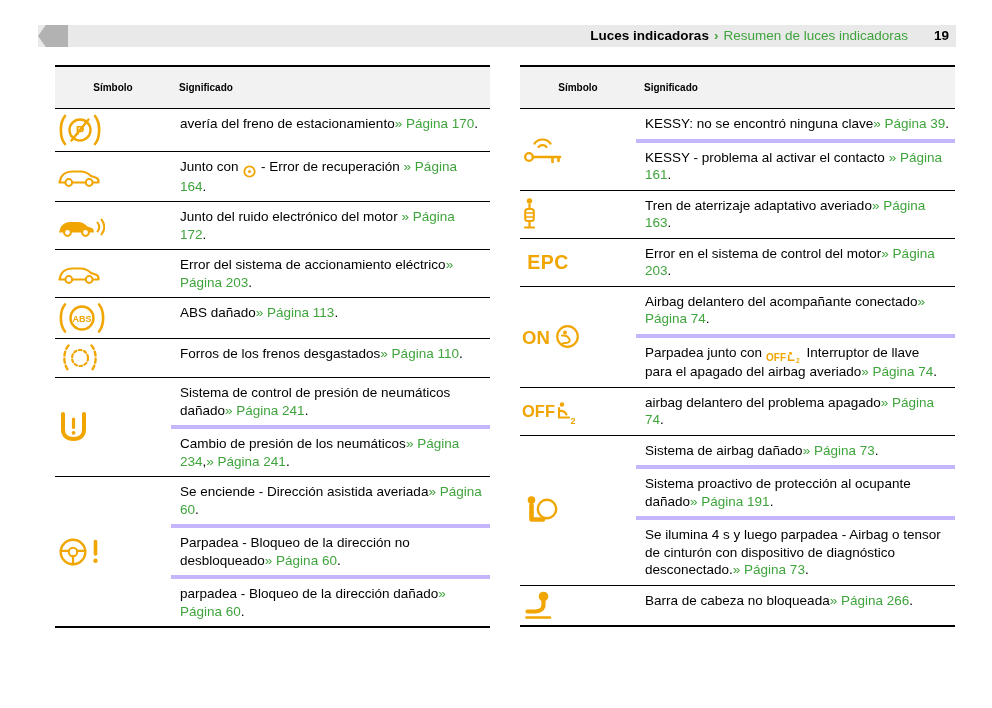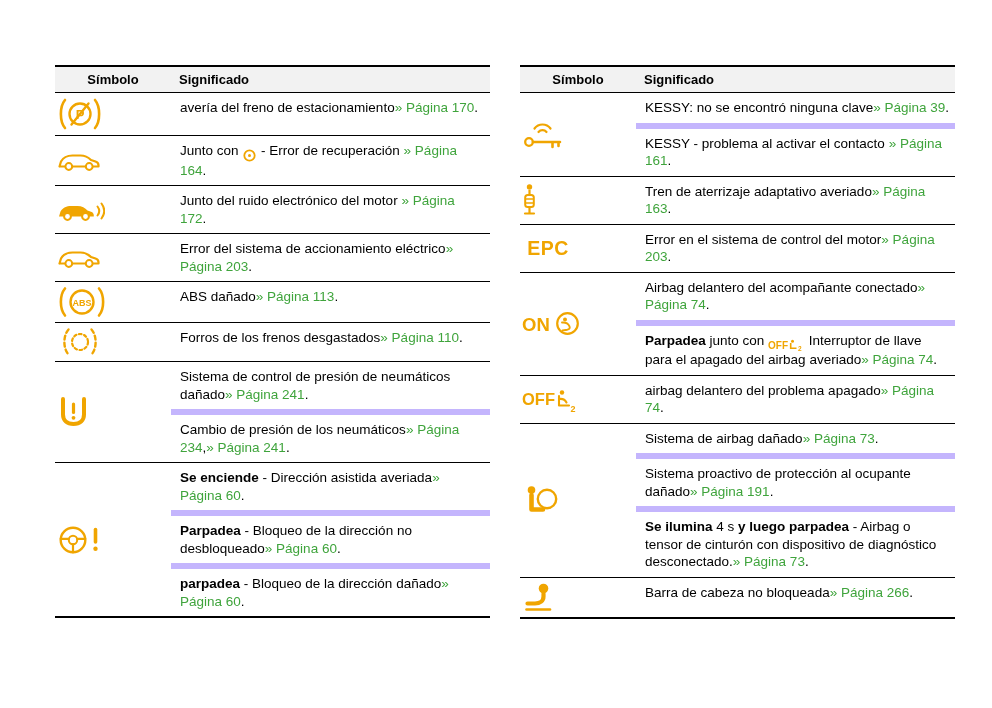--- a/index.html
+++ b/index.html
@@ -4,21 +4,21 @@
 <style>
   * { box-sizing: border-box; margin: 0; padding: 0; }
   html, body { width: 992px; height: 708px; }
   body {
     background: #ffffff;
     font-family: "Liberation Sans", sans-serif;
     color: #000;
     position: relative;
     overflow: hidden;
   }
-  .b { font-weight: bold; }
+  .b { font-weight: normal; }
 
   .page { position: absolute; inset: 0; overflow: hidden; }
 
   
   .page-header {
     position: absolute;
     top: 25px; left: 38px; right: 36px; height: 22px;
     background: var(--band-bg, #e9e9e9);
     font-size: 13.5px; line-height: 22px;
   }
@@ -41,38 +41,45 @@
   }
   table.ind-table {
     border-collapse: collapse; table-layout: fixed;
     width: 435px; font-size: 13.5px;
     border-bottom: 2.5px solid #000;
   }
   .ind-table th {
     background: var(--thead-bg, #f2f2f2);
     border-top: 2px solid #000;
     border-bottom: 1px solid #000;
-    padding: 4px 8px; line-height: 17px;
-    text-align: left; font-size: 13px;
+    padding: 12px 8px; line-height: 17px;
+    text-align: left; font-size: 10px;
   }
   .ind-table th.sym-h { text-align: center; }
   .ind-table td.sym { text-align: left; vertical-align: middle; padding: 4px 2px; }
   .ind-table td.sig { padding: 6px 6px 6px 9px; line-height: 17.5px; vertical-align: top; }
   tr.group-start td { border-top: 1.6px solid #000; }
-  tr.sub-row td.sig { border-top: 6px solid #c4b5fd; }
+  tr.sub-row td.sig { border-top: 4px solid #c4b5fd; }
   a.page-link { color: var(--green, #3fa43c); text-decoration: none; }
   .inline-icon { display: inline-block; vertical-align: -2px; }
   .inline-icon svg { display: inline-block; vertical-align: bottom; }
   td.sym svg { display: inline-block; vertical-align: middle; }
 </style>
 </head>
 <body>
 
 <div class="page">
 
+  <div class="page-header">
+    <div class="header-arrow"></div>
+    <div class="header-text">
+      <span class="section">Luces indicadoras</span><span class="sep">›</span><span class="subsection">Resumen de luces indicadoras</span>
+    </div>
+    <span class="page-num">19</span>
+  </div>
 
   <div class="tables">
     <table class="ind-table">
         <colgroup>
           <col style="width: 116px;">
           <col>
         </colgroup>
         <thead>
           <tr>
             <th class="sym-h">Símbolo</th>

